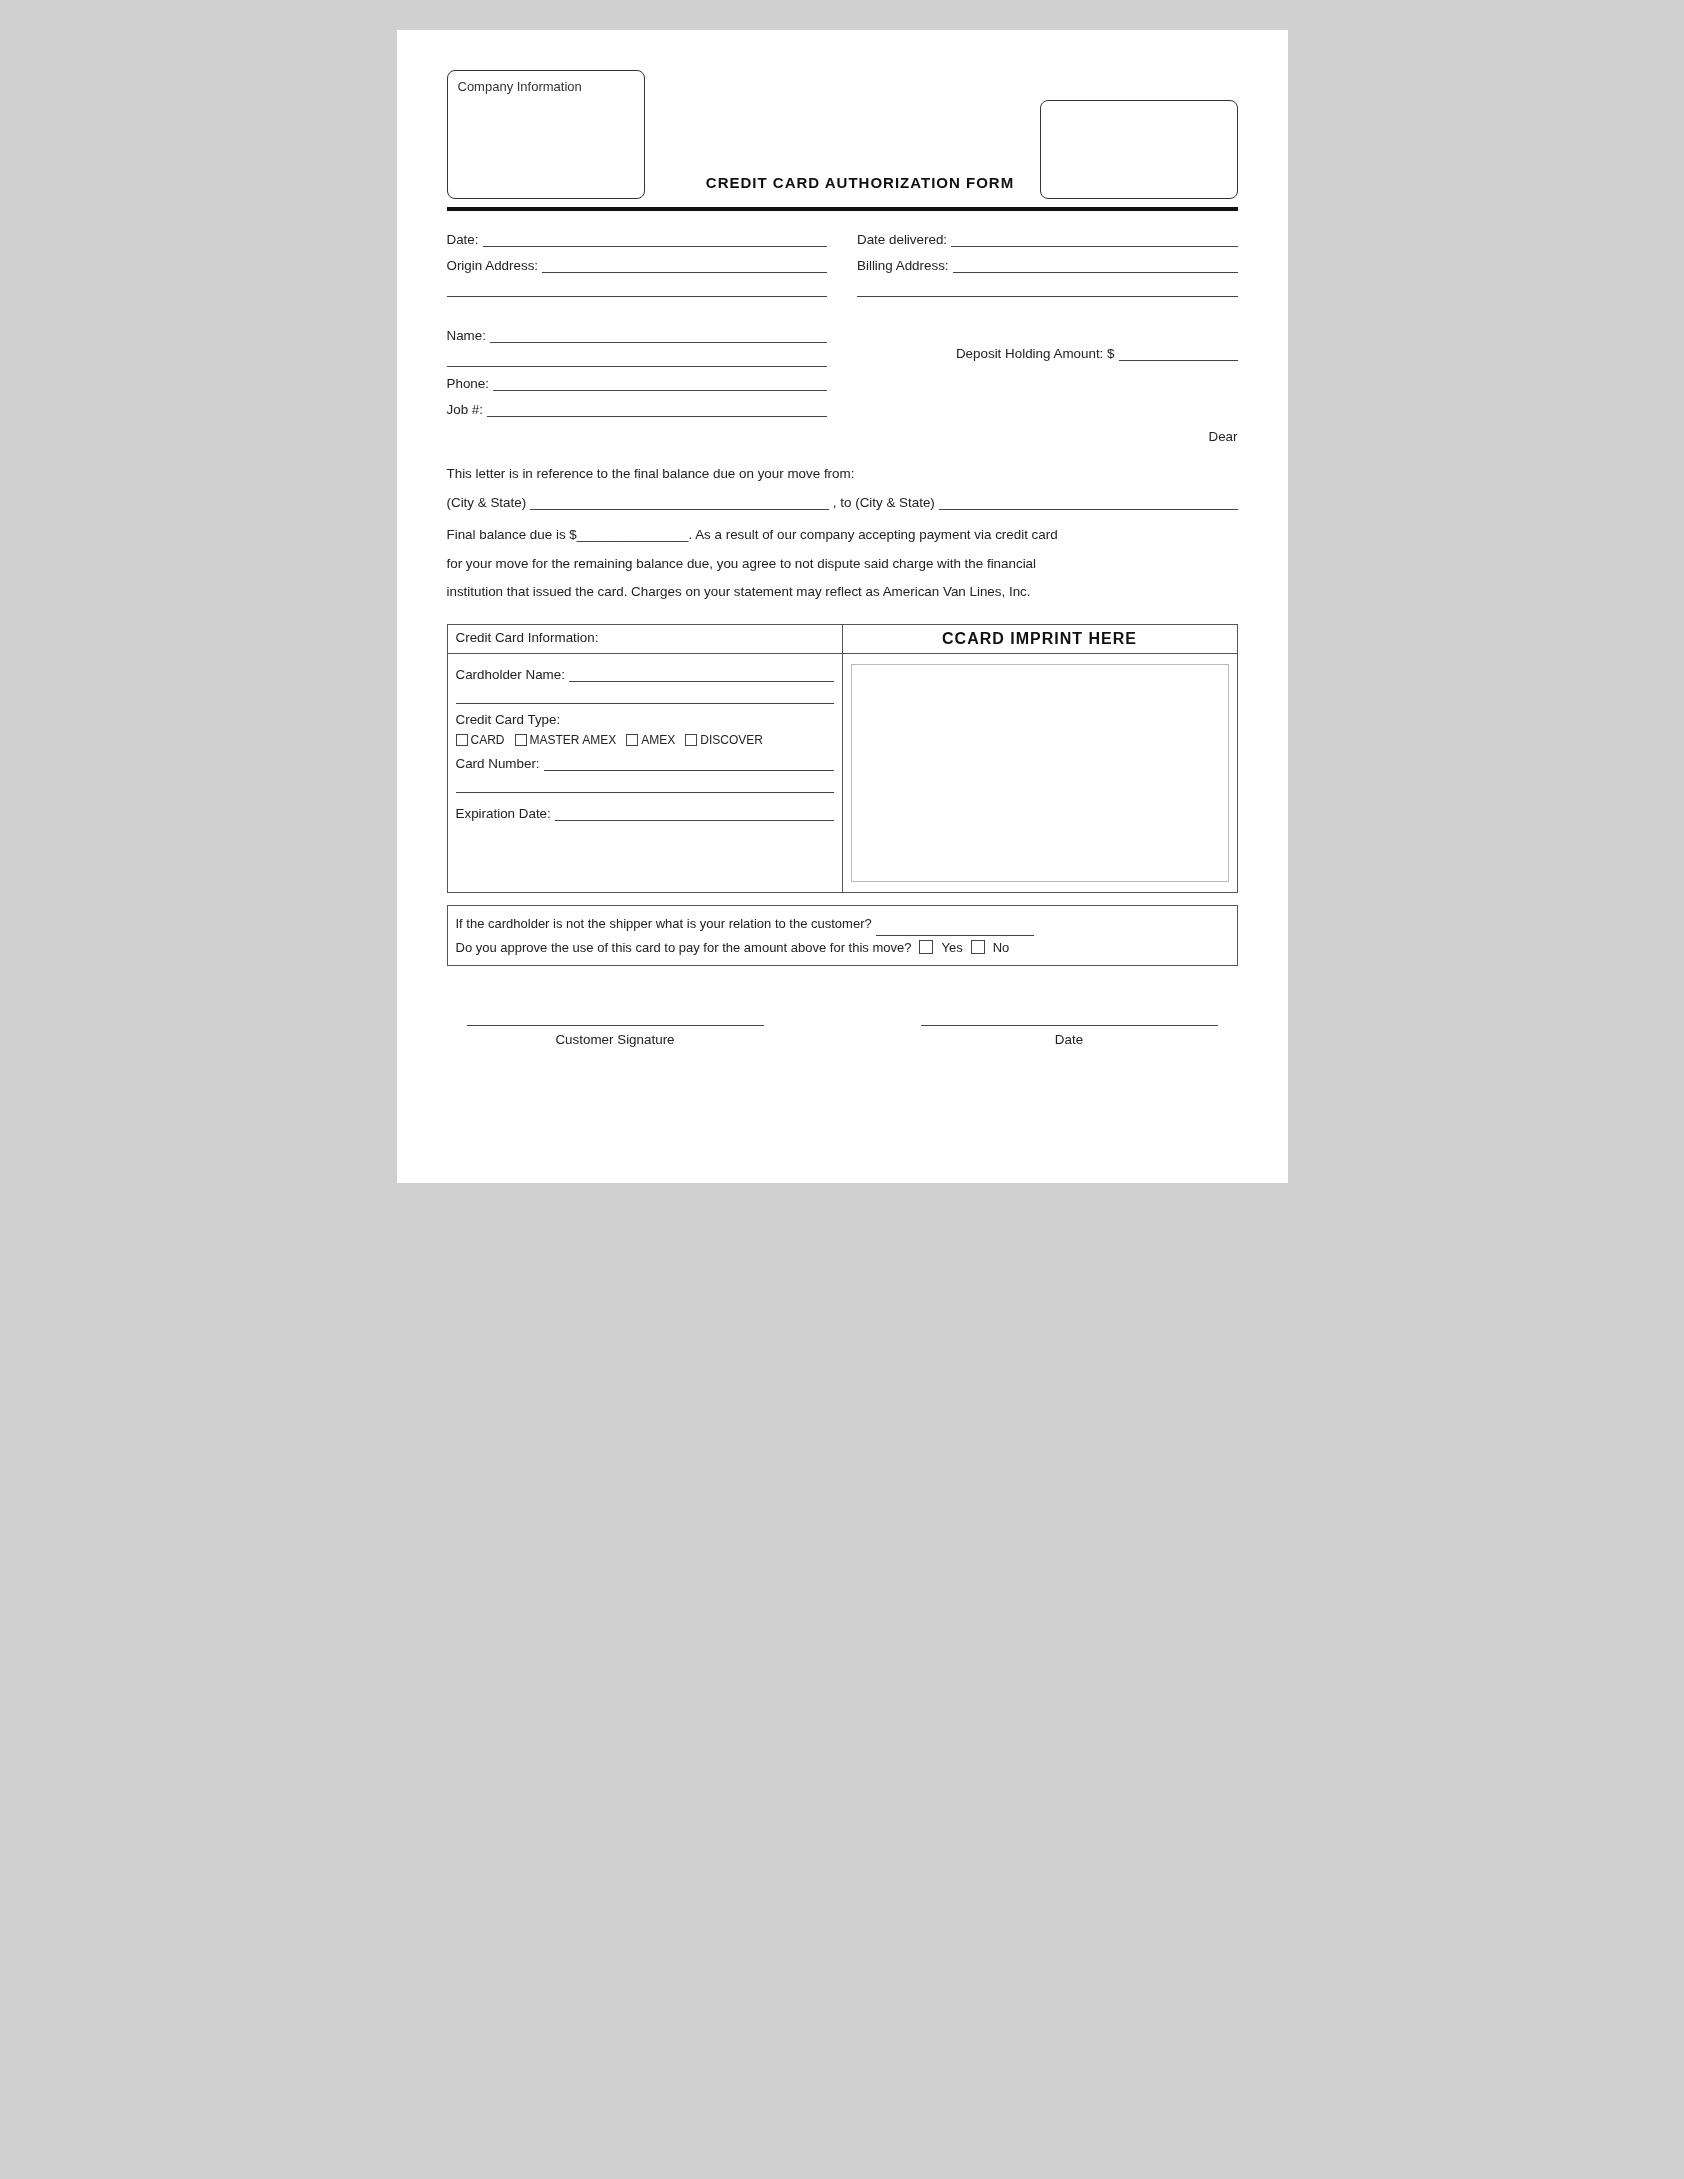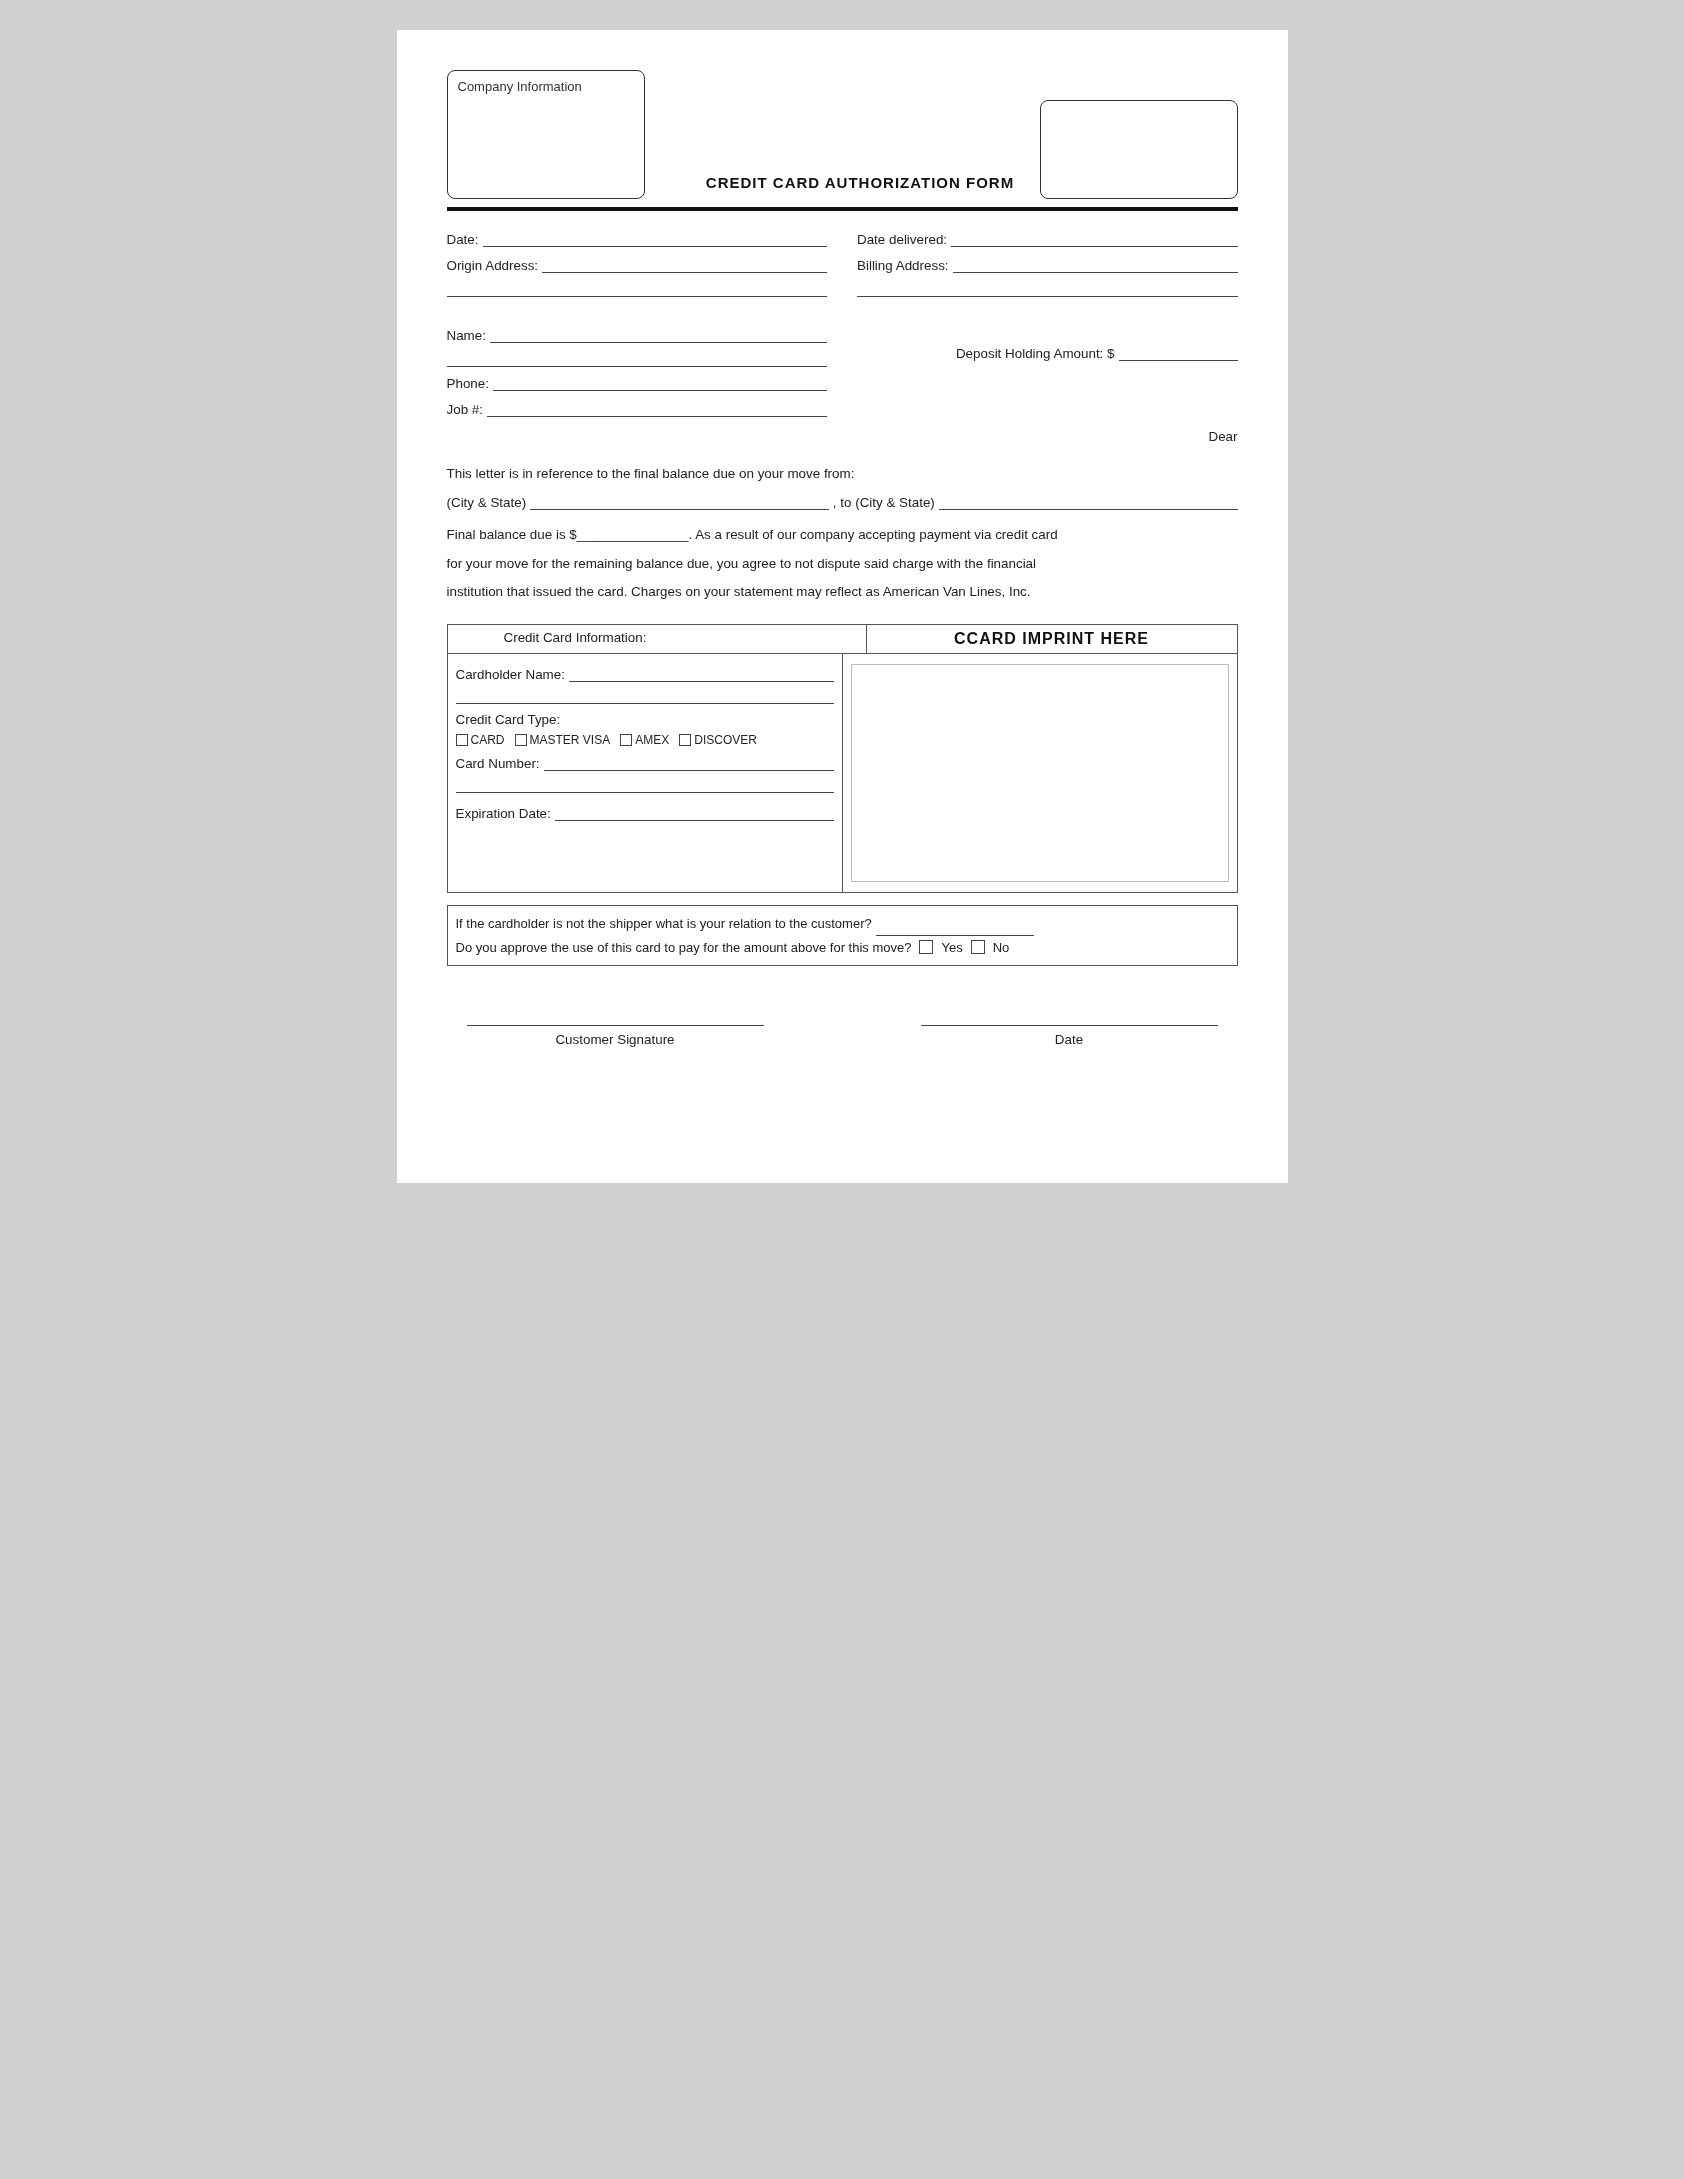--- a/index.html
+++ b/index.html
@@ -163,21 +163,20 @@
       display: flex;
       border-bottom: 1.5px solid #555;
     }
 
     .cc-header-left {
       flex: 1;
       padding: 5px 8px;
       font-size: 13.4px;
       color: #222;
       border-right: 1.5px solid #555;
-      margin-left: 48px;
     }
 
     .cc-header-right {
       flex: 1;
       padding: 5px 8px;
       font-size: 16px;
       font-weight: bold;
       letter-spacing: 1px;
       text-align: center;
       color: #111;
@@ -452,21 +451,21 @@
           <div class="cc-underline-full"></div>
 
           <div style="font-size:13.4px;margin-bottom:6px;">Credit Card Type:</div>
           <div class="checkbox-row">
             <div class="checkbox-item">
               <div class="checkbox-box"></div>
               <span>CARD</span>
             </div>
             <div class="checkbox-item">
               <div class="checkbox-box"></div>
-              <span>MASTER VISA</span>
+              <span>MASTER AMEX</span>
             </div>
             <div class="checkbox-item">
               <div class="checkbox-box"></div>
               <span>AMEX</span>
             </div>
             <div class="checkbox-item">
               <div class="checkbox-box"></div>
               <span>DISCOVER</span>
             </div>
           </div>

